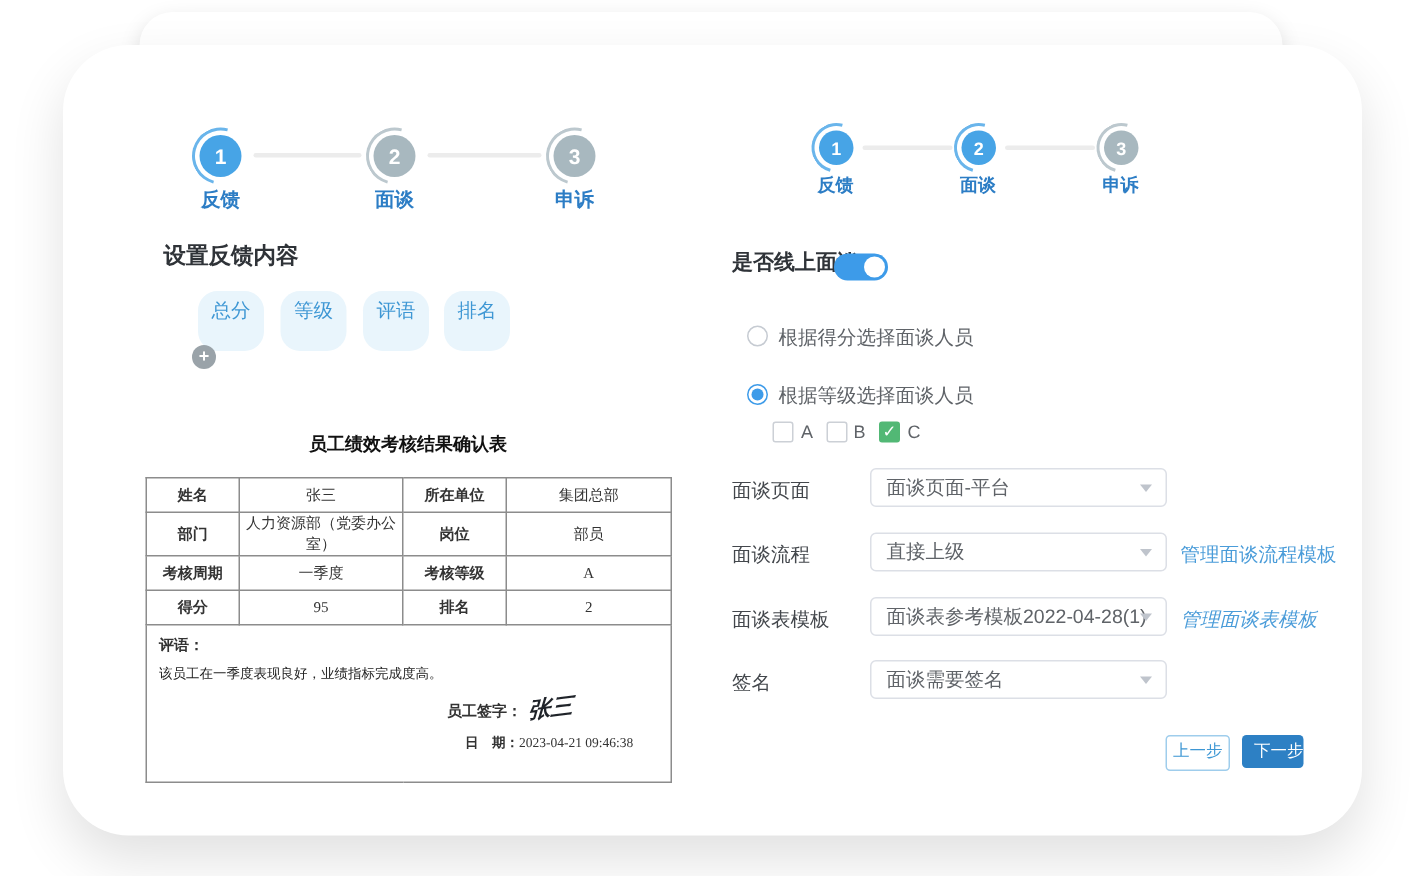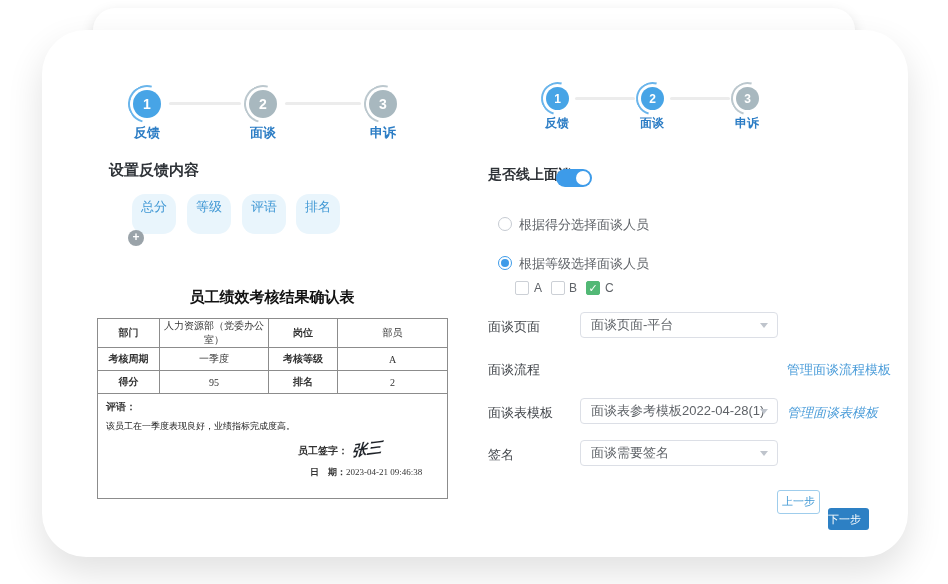--- a/index.html
+++ b/index.html
@@ -26,21 +26,21 @@
   .step-label.sm{font-size:12px;}
   .connector{position:absolute;height:3px;background:#ececec;border-radius:2px;}
 
   
   .heading{position:absolute;left:109px;top:161px;font-size:15px;font-weight:bold;color:#2f3338;}
   .tag{position:absolute;top:194px;height:40px;line-height:26px;padding:0 9px;border-radius:13px;
        background:#e9f5fc;color:#3e97d4;font-size:13px;}
   .add-btn{position:absolute;left:128px;top:230px;width:16px;height:16px;border-radius:50%;
        background:#9aa3a9;color:#fff;font-size:12px;line-height:15px;text-align:center;font-weight:bold;cursor:pointer;}
   .form-title{position:absolute;left:97px;top:288px;width:350px;text-align:center;
-       font-size:15px;font-weight:bold;color:#111;}
+       font-size:12px;font-weight:bold;color:#111;}
   .ef-table{position:absolute;left:97px;top:318px;width:350px;border-collapse:collapse;
        font-family:"Liberation Serif",serif;color:#333;font-size:10px;table-layout:fixed;}
   .ef-table td{border:1px solid #8c8c8c;text-align:center;height:22px;padding:0 2px;overflow:hidden;}
   .ef-table td.lbl{font-weight:bold;}
   .ef-table td.comment-cell{height:92px;text-align:left;vertical-align:top;padding:6px 8px;position:relative;}
   .comment-label{font-weight:bold;font-size:10px;}
   .comment-text{font-size:9px;margin-top:6px;color:#222;}
   .sig-row{position:absolute;left:200px;top:46px;font-weight:bold;font-size:10px;white-space:nowrap;}
   .signature{display:inline-block;font-family:"Liberation Serif",serif;font-size:15px;font-style:italic;
        font-weight:bold;color:#1f2329;transform:rotate(-7deg) skewX(-10deg);margin-left:4px;}
@@ -63,22 +63,22 @@
   .cbx-label{position:absolute;font-size:12px;color:#5f6368;cursor:pointer;}
   .field-label{position:absolute;left:488px;font-size:13px;color:#43474c;}
   .select{position:absolute;left:580px;width:198px;height:26px;border:1px solid #dcdfe6;border-radius:4px;
        background:#fff;font-size:13px;color:#5f6368;line-height:24px;padding:0 24px 0 10px;
        box-sizing:border-box;cursor:pointer;white-space:nowrap;overflow:hidden;}
   .caret{position:absolute;right:9px;top:10px;width:0;height:0;border-left:4px solid transparent;
        border-right:4px solid transparent;border-top:5px solid #bfc4cc;}
   .tpl-link{position:absolute;left:787px;font-size:13px;color:#4a9cd9;cursor:pointer;text-decoration:none;white-space:nowrap;}
   .btn-prev{position:absolute;left:777px;top:490px;width:41px;height:22px;border:1px solid #9fcdec;
        border-radius:3px;background:#fff;color:#3e97d4;font-size:11px;line-height:20px;text-align:center;cursor:pointer;}
-  .btn-next{position:absolute;left:828px;top:508px;width:41px;height:22px;border-radius:3px;
-       background:#2d80c4;color:#fff;font-size:11px;line-height:22px;text-align:left;cursor:pointer;}
+  .btn-next{position:absolute;left:828px;top:490px;width:41px;height:22px;border-radius:3px;
+       background:#2d80c4;color:#fff;font-size:11px;line-height:22px;text-align:right;cursor:pointer;}
 </style>
 </head>
 <body>
 
 <div class="stage">
   <div class="back-card"></div>
   <div class="main-card"></div>
 
   <div class="content">
 
@@ -106,20 +106,26 @@
 
     <div class="form-title">员工绩效考核结果确认表</div>
     <table class="ef-table">
       <colgroup>
           <col style="width:62px">
           <col style="width:109px">
           <col style="width:69px">
           <col style="width:110px">
         </colgroup>
       <tbody>
+          <tr>
+        <td class="lbl">姓名</td>
+        <td>张三</td>
+        <td class="lbl">所在单位</td>
+        <td>集团总部</td>
+      </tr>
       <tr>
         <td class="lbl">部门</td>
         <td>人力资源部（党委办公室）</td>
         <td class="lbl">岗位</td>
         <td>部员</td>
       </tr>
       <tr>
         <td class="lbl">考核周期</td>
         <td>一季度</td>
         <td class="lbl">考核等级</td>
@@ -178,20 +184,24 @@
     <div class="cbx checked" style="left:586px;top:281px;"><span>✓</span></div>
     <div class="cbx-label" style="left:605px;top:281px;">C</div>
 
     <div class="field-label" style="top:318px;">面谈页面</div>
     <div class="select" style="top:312px;">
       <span>面谈页面-平台</span>
       <span class="caret"></span>
     </div>
 
     <div class="field-label" style="top:361px;">面谈流程</div>
+    <div class="select" style="top:355px;">
+      <span>直接上级</span>
+      <span class="caret"></span>
+    </div>
     <a class="tpl-link" style="top:361px;">管理面谈流程模板</a>
 
     <div class="field-label" style="top:404px;">面谈表模板</div>
     <div class="select" style="top:398px;">
       <span>面谈表参考模板2022-04-28(1)</span>
       <span class="caret"></span>
     </div>
     <a class="tpl-link" style="top:404px;font-style:italic;">管理面谈表模板</a>
 
     <div class="field-label" style="top:446px;">签名</div>

